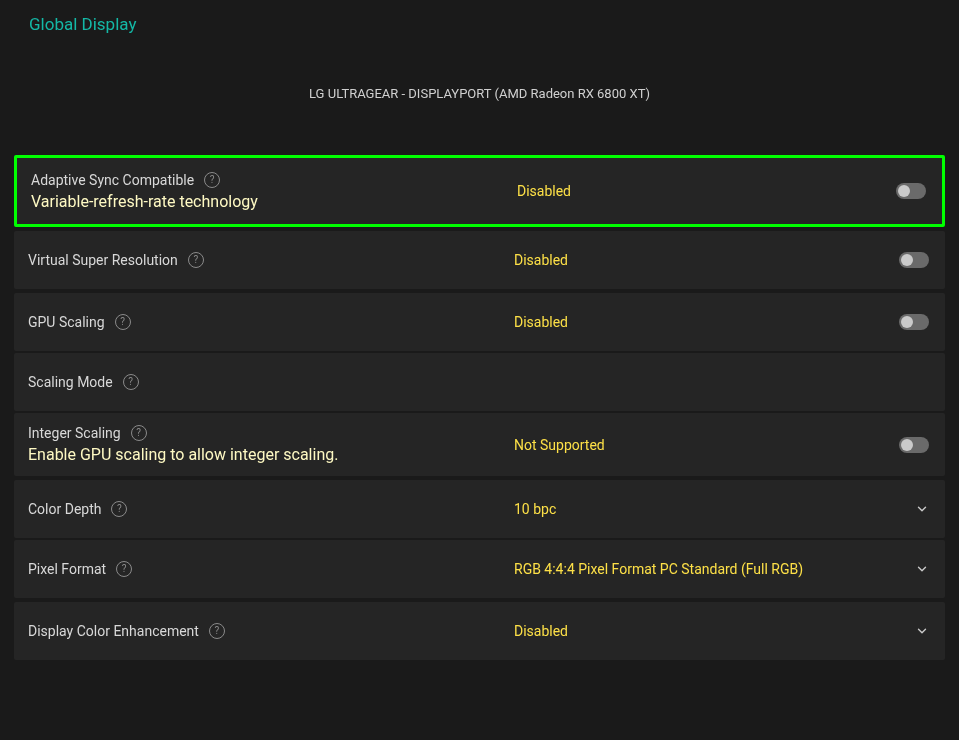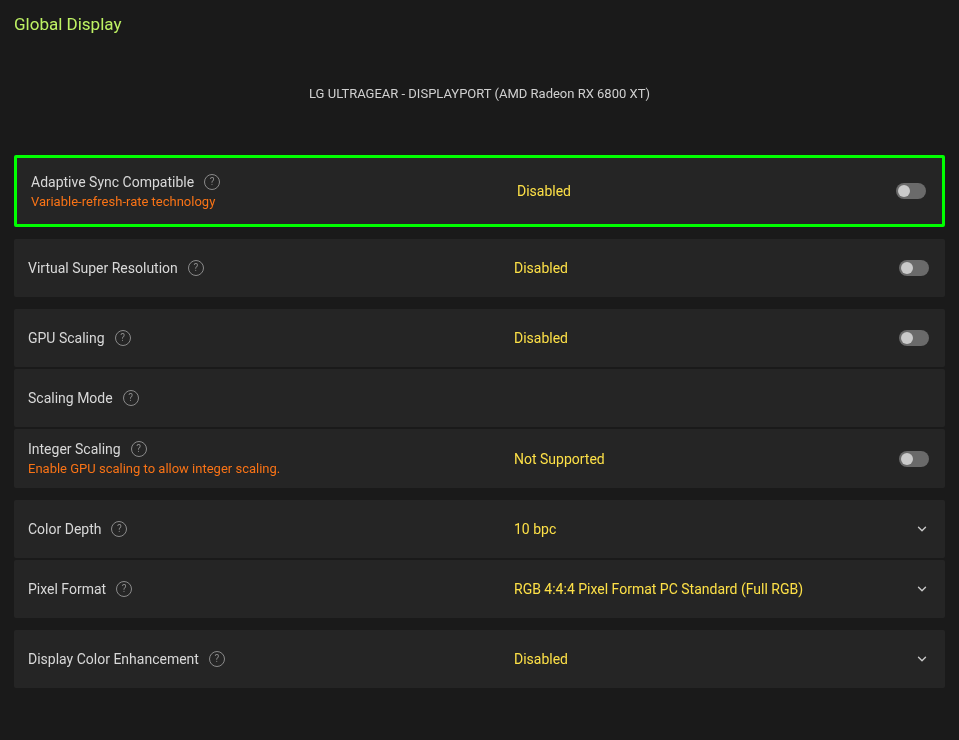--- a/index.html
+++ b/index.html
@@ -6,41 +6,42 @@
   body {
     background: #1a1a1a;
     font-family: -apple-system, BlinkMacSystemFont, "Segoe UI", Roboto, Arial, sans-serif;
     width: 959px;
     height: 740px;
     overflow: hidden;
     color: #8a8a8a;
   }
   .container { padding: 14px 14px 0 14px; }
   .section-title {
-    color: #bef264;
+    color: #14b8a6;
     font-size: 17px;
     font-weight: 400;
     margin-bottom: 18px;
+    margin-left: 15px;
   }
   .display-name {
     color: #d0d0d0;
     font-size: 13px;
     font-weight: 400;
     margin-top: 52px;
     margin-bottom: 54px;
     text-align: center;
   }
   .section-title2 {
     color: #9a9a9a;
     font-size: 17px;
     font-weight: 400;
     margin-bottom: 20px;
   }
   .rows { display: flex; flex-direction: column; gap: 2px; }
-  .row-group { display: flex; flex-direction: column; gap: 2px; margin-bottom: 10px; }
+  .row-group { display: flex; flex-direction: column; gap: 2px; margin-bottom: 2px; }
   .row-group.last { margin-bottom: 0; }
   .row {
     display: grid;
     grid-template-columns: 470px 1fr;
     background: #252525;
     min-height: 58px;
     align-items: center;
     border-radius: 2px;
   }
   .row.highlighted {
@@ -57,22 +58,22 @@
   .row .label-line {
     display: flex;
     align-items: center;
     gap: 10px;
   }
   .row .label {
     color: #d8d8d8;
     font-size: 14px;
   }
   .row .sub {
-    color: #f97316;
-    font-size: 13px;
+    color: #fef9c3;
+    font-size: 16px;
   }
   .row .right {
     display: flex;
     align-items: center;
     justify-content: space-between;
     padding: 0 16px 0 30px;
   }
   .row .value {
     color: #fde047;
     font-size: 14px;

